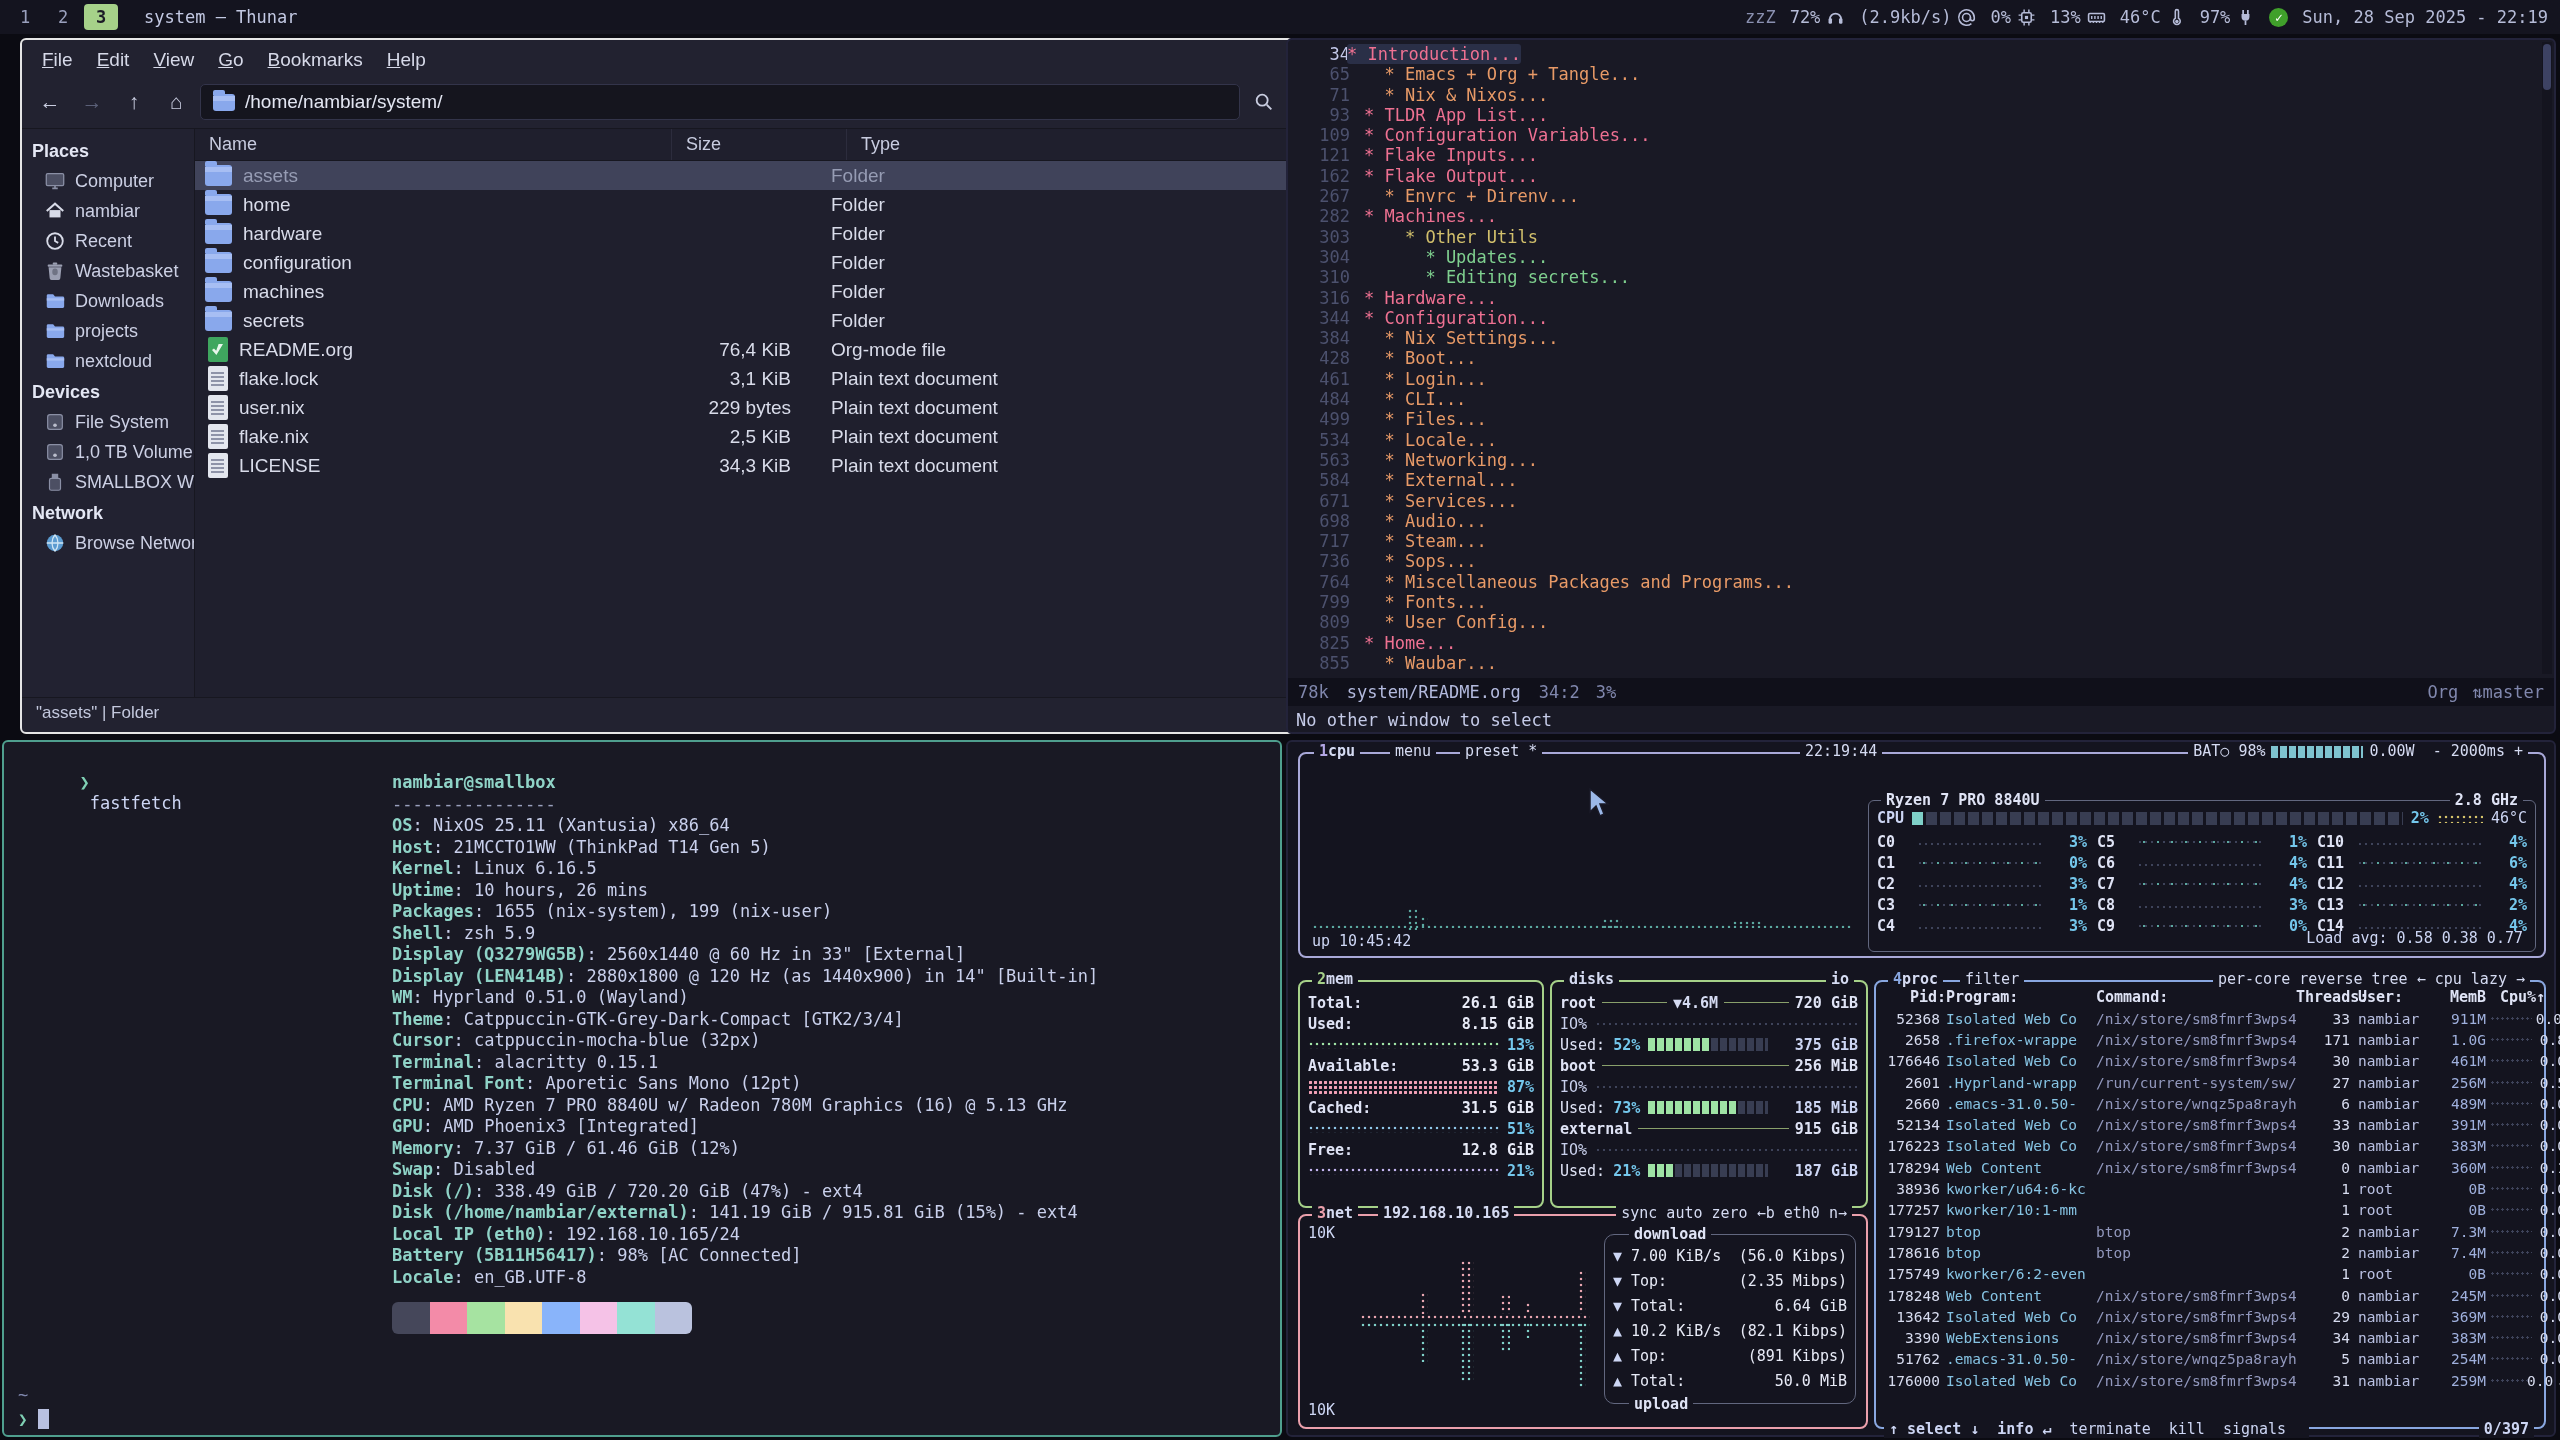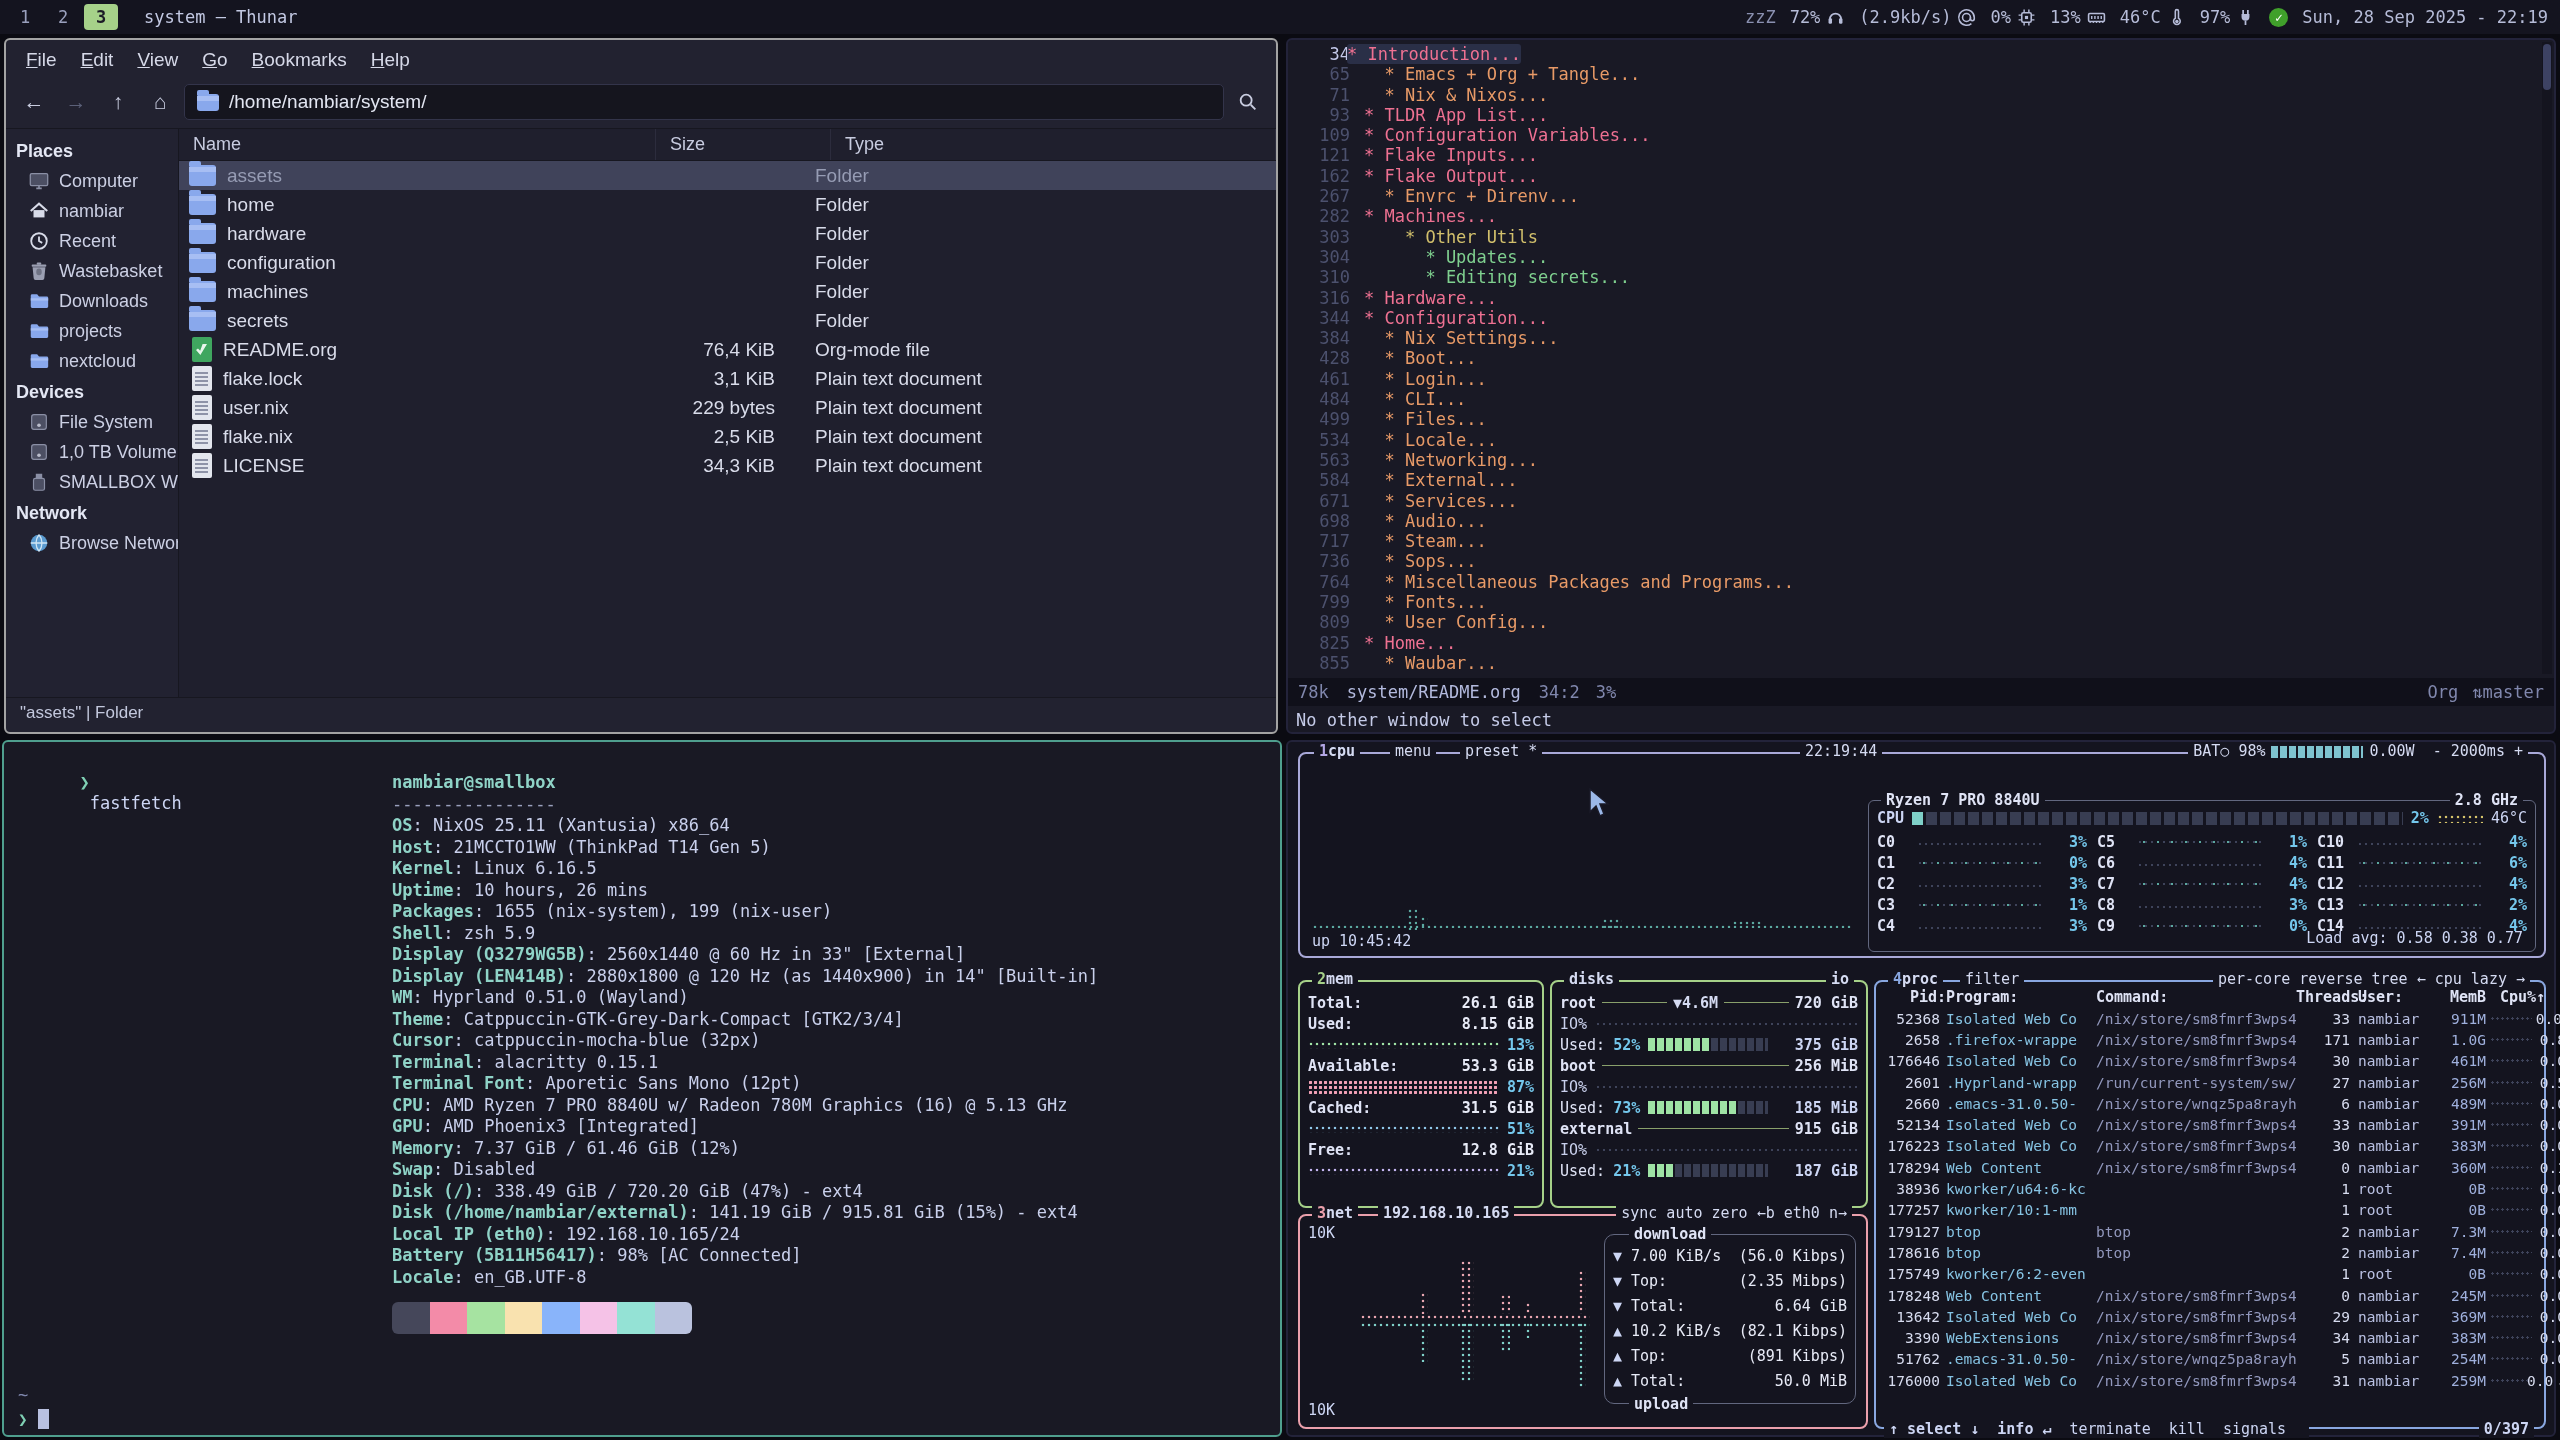--- a/index.html
+++ b/index.html
@@ -15,21 +15,21 @@
   .ws{width:34px;height:26px;display:flex;align-items:center;justify-content:center;border-radius:4px;color:#9aa0bd;}
   .ws.active{background:#a6d189;color:#1b1b26;font-weight:bold;}
   #bar-title{margin-left:26px;color:#c3c9e3;}
   #status{margin-left:auto;display:flex;align-items:center;gap:14px;margin-right:12px;color:#b6bcd8;}
   .seg{display:flex;align-items:center;gap:6px;}
   .seg svg{width:19px;height:19px;}
   .okdot{width:19px;height:19px;border-radius:50%;background:#40a02b;display:flex;align-items:center;justify-content:center;color:#fff;font-size:13px;font-weight:bold;}
 
   
   .win{position:absolute;border-radius:6px;box-sizing:border-box;}
-  #thunar{left:4px;top:38px;width:1274px;height:696px;border:2px solid #a3a3a3;background:#222230;}
+  #thunar{left:20px;top:38px;width:1274px;height:696px;border:2px solid #e5e5e5;background:#222230;}
   #emacs{left:1286px;top:38px;width:1270px;height:696px;border:2px solid #23233a;background:#191925;}
   #term{left:2px;top:740px;width:1280px;height:697px;border:2px solid #4f9f8e;background:#191924;}
   #btop{left:1286px;top:740px;width:1270px;height:697px;border:2px solid #23233a;background:#14141f;}
 
   
   #menubar{display:flex;gap:4px;padding:6px 10px;font-size:19px;color:#d6d9e8;}
   .menu-item{padding:3px 10px;border-radius:4px;}
   .menu-item::first-letter{text-decoration:underline;}
   #toolbar{display:flex;align-items:center;gap:6px;padding:4px 10px 8px 10px;}
   .navbtn{width:36px;height:32px;display:flex;align-items:center;justify-content:center;

